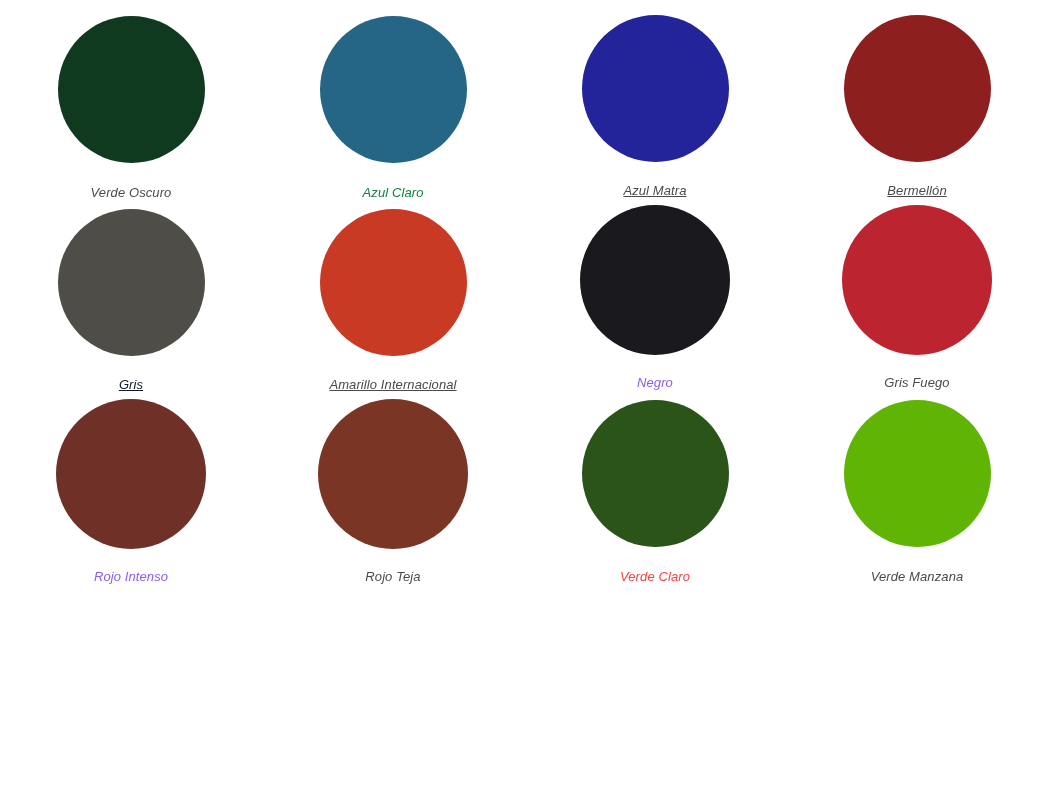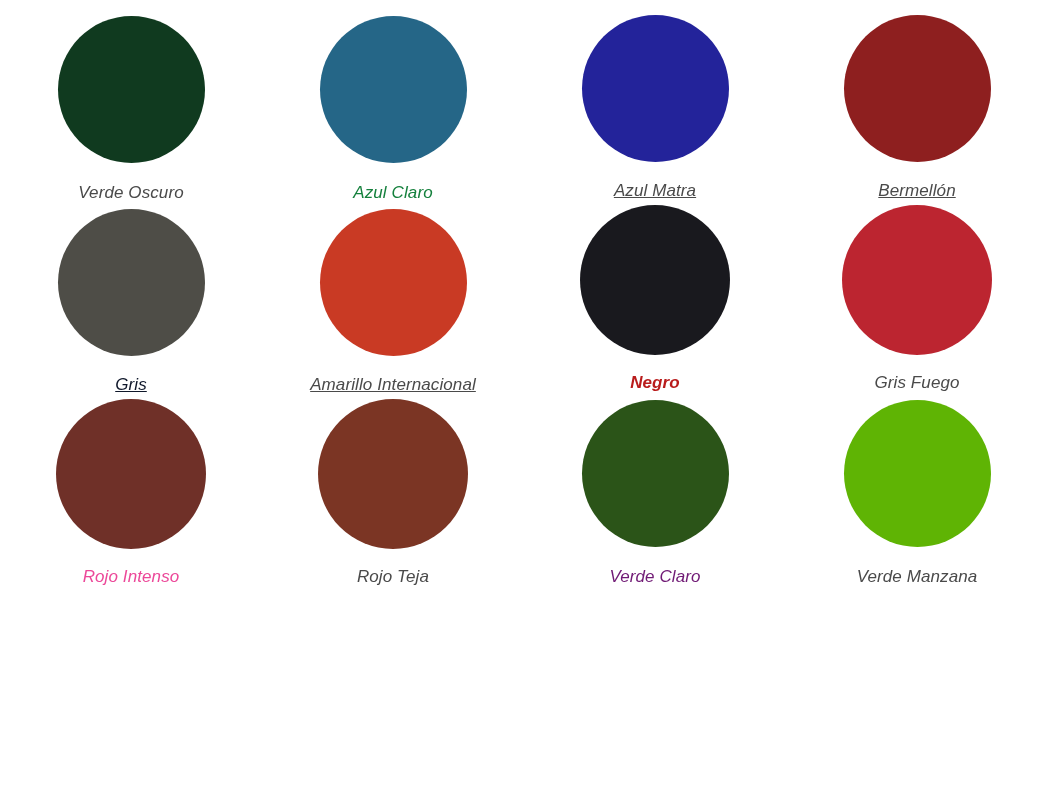--- a/index.html
+++ b/index.html
@@ -32,21 +32,21 @@
   }
 
   .swatch-circle {
     border-radius: 50%;
     flex: none;
   }
 
   .swatch-label {
     font-family: "Liberation Sans", sans-serif;
     font-style: italic;
-    font-size: 17px;
+    font-size: 13px;
     line-height: 16px;
     color: #4a4a4a;
     text-align: center;
     white-space: nowrap;
     letter-spacing: 0.1px;
   }
 
   
   .row-1 .swatch-circle { width: 147px; height: 147px; margin-top: 16px; }
   .row-1 .swatch-label  { margin-top: 22px; }
@@ -88,38 +88,38 @@
     <div class="swatch-circle" style="background-color: rgb(78, 77, 71);"></div>
     <div class="swatch-label" style="color: #0f172a;">Gris</div>
   </div>
   <div class="swatch-cell row-2">
     <div class="swatch-circle" style="background-color: rgb(201, 58, 36);"></div>
     <div class="swatch-label" style="color: rgb(74, 74, 74);">Amarillo Internacional</div>
   </div>
 
   <div class="swatch-cell row-3">
     <div class="swatch-circle" style="background-color: rgb(25, 25, 30);"></div>
-    <div class="swatch-label" style="color: #b91c1c; font-weight: bold;">Negro</div>
+    <div class="swatch-label" style="color: #8b5cf6;">Negro</div>
   </div>
   <div class="swatch-cell row-3">
     <div class="swatch-circle" style="background-color: rgb(188, 37, 48);"></div>
     <div class="swatch-label" style="color: rgb(74, 74, 74);">Gris Fuego</div>
   </div>
   <div class="swatch-cell row-3">
     <div class="swatch-circle" style="background-color: rgb(111, 48, 40);"></div>
-    <div class="swatch-label" style="color: #ec4899;">Rojo Intenso</div>
+    <div class="swatch-label" style="color: #8b5cf6;">Rojo Intenso</div>
   </div>
   <div class="swatch-cell row-3">
     <div class="swatch-circle" style="background-color: rgb(123, 53, 36);"></div>
     <div class="swatch-label" style="color: rgb(74, 74, 74);">Rojo Teja</div>
   </div>
 
   <div class="swatch-cell row-4">
     <div class="swatch-circle" style="background-color: rgb(43, 84, 24);"></div>
-    <div class="swatch-label" style="color: #701a75;">Verde Claro</div>
+    <div class="swatch-label" style="color: #ef4444;">Verde Claro</div>
   </div>
   <div class="swatch-cell row-4">
     <div class="swatch-circle" style="background-color: rgb(95, 180, 4);"></div>
     <div class="swatch-label" style="color: rgb(74, 74, 74);">Verde Manzana</div>
   </div>
   <div class="swatch-cell row-4 empty-cell"></div>
   <div class="swatch-cell row-4 empty-cell"></div>
 
 </div>
 

